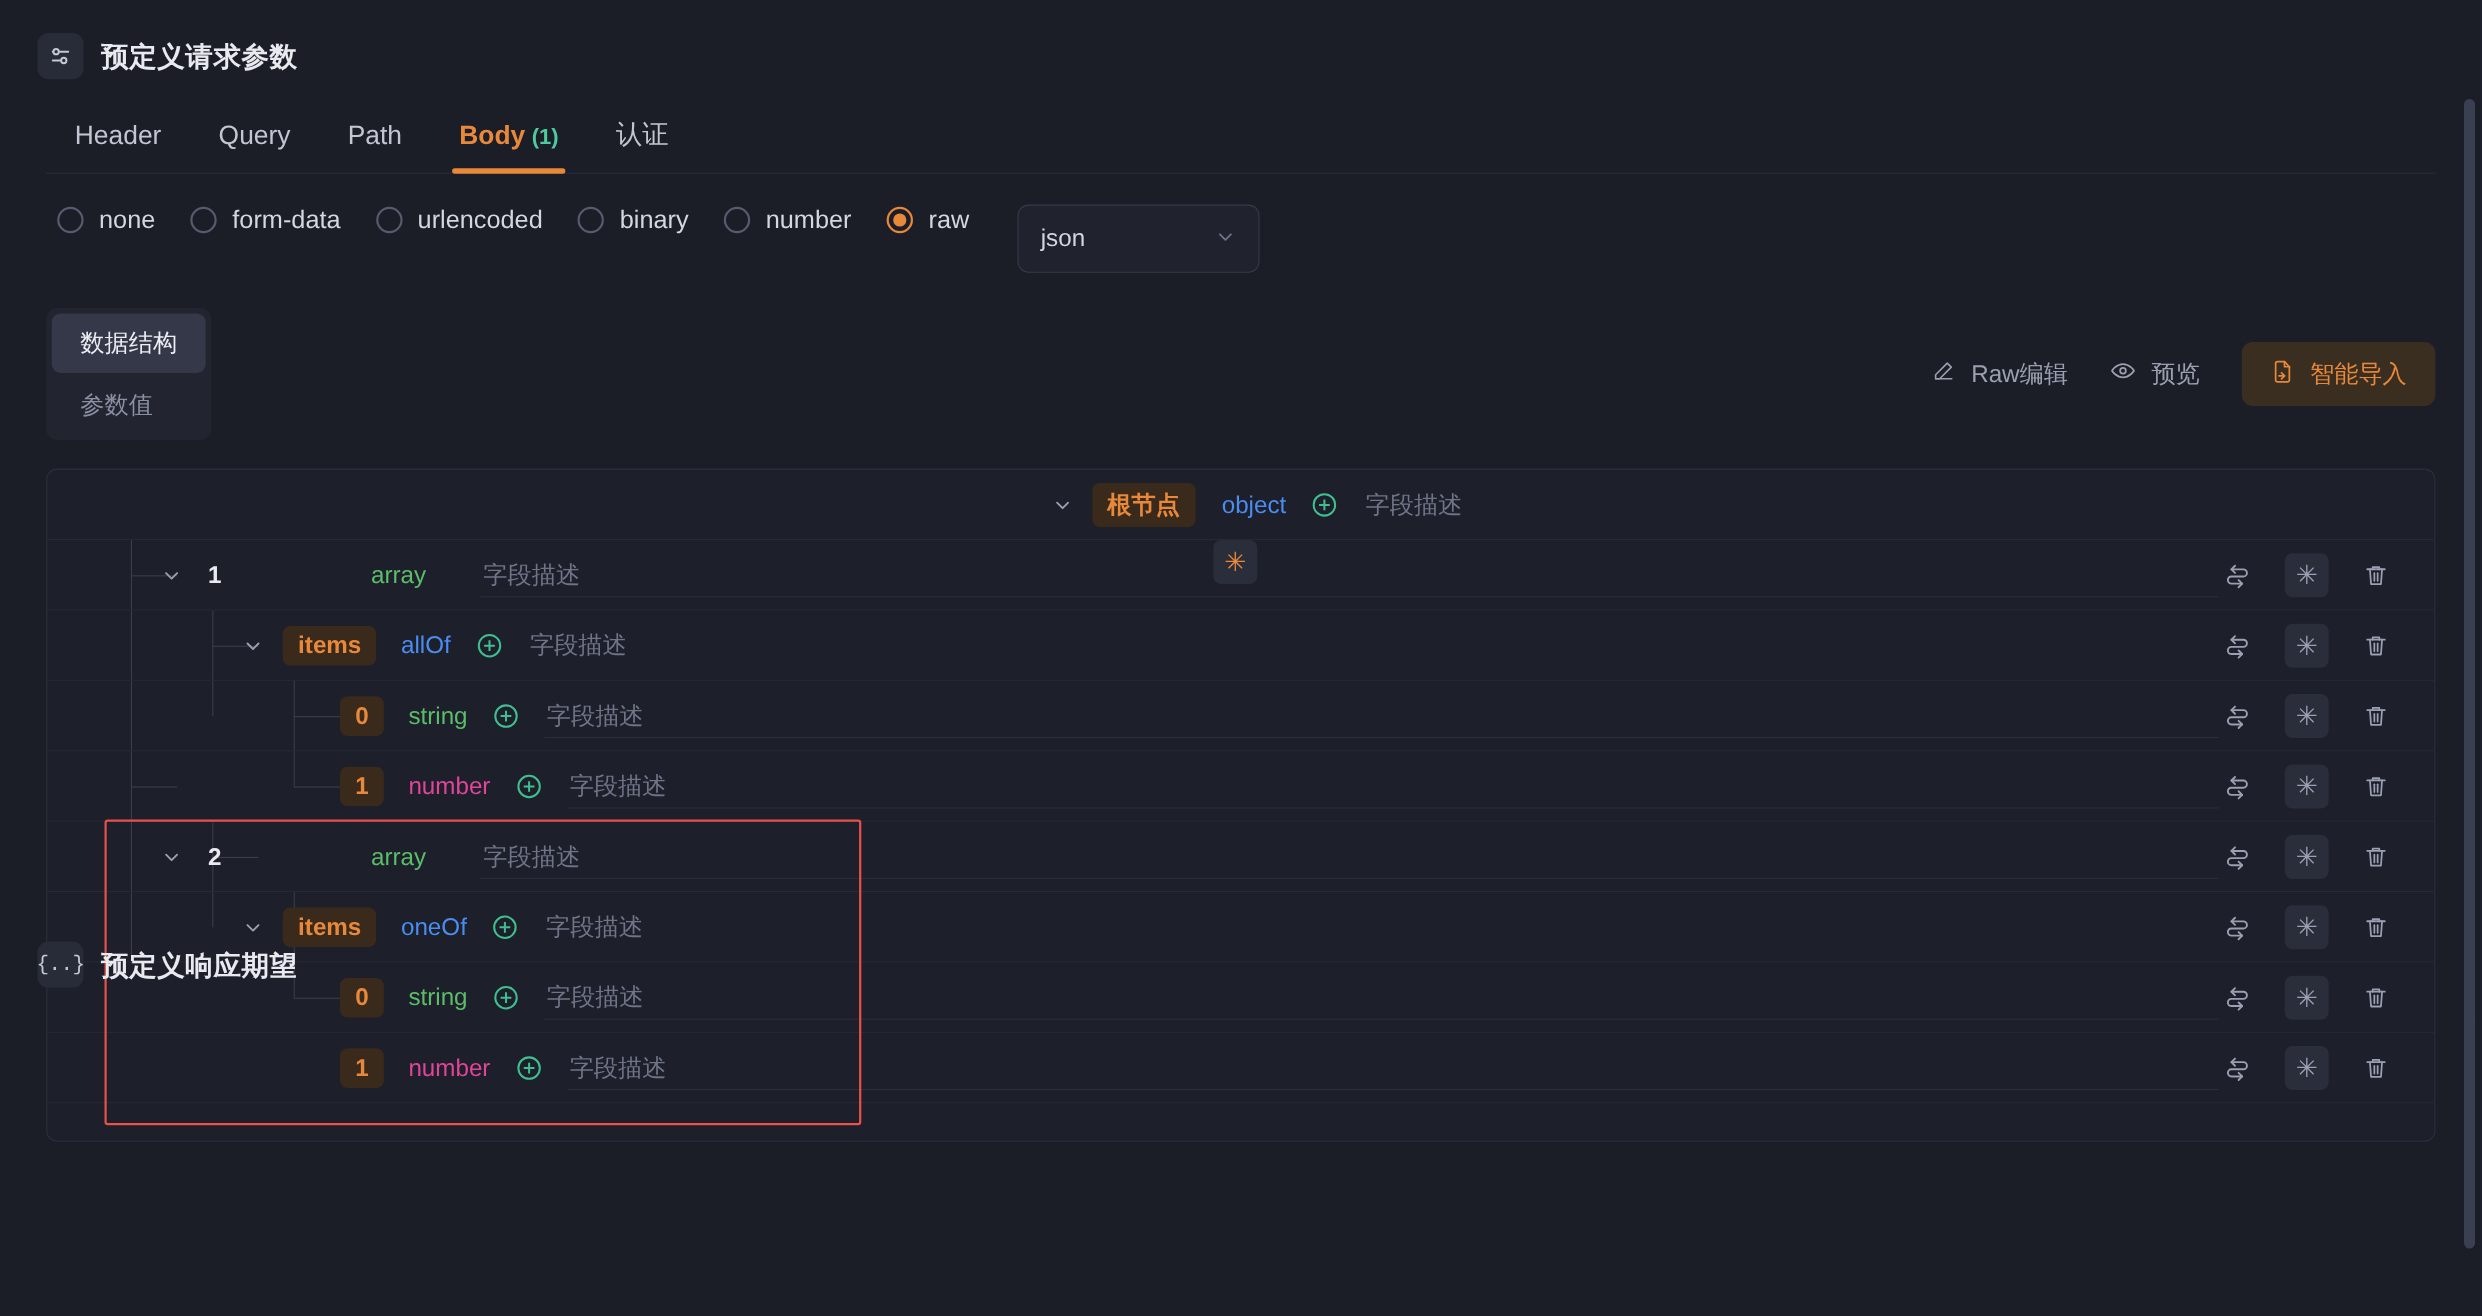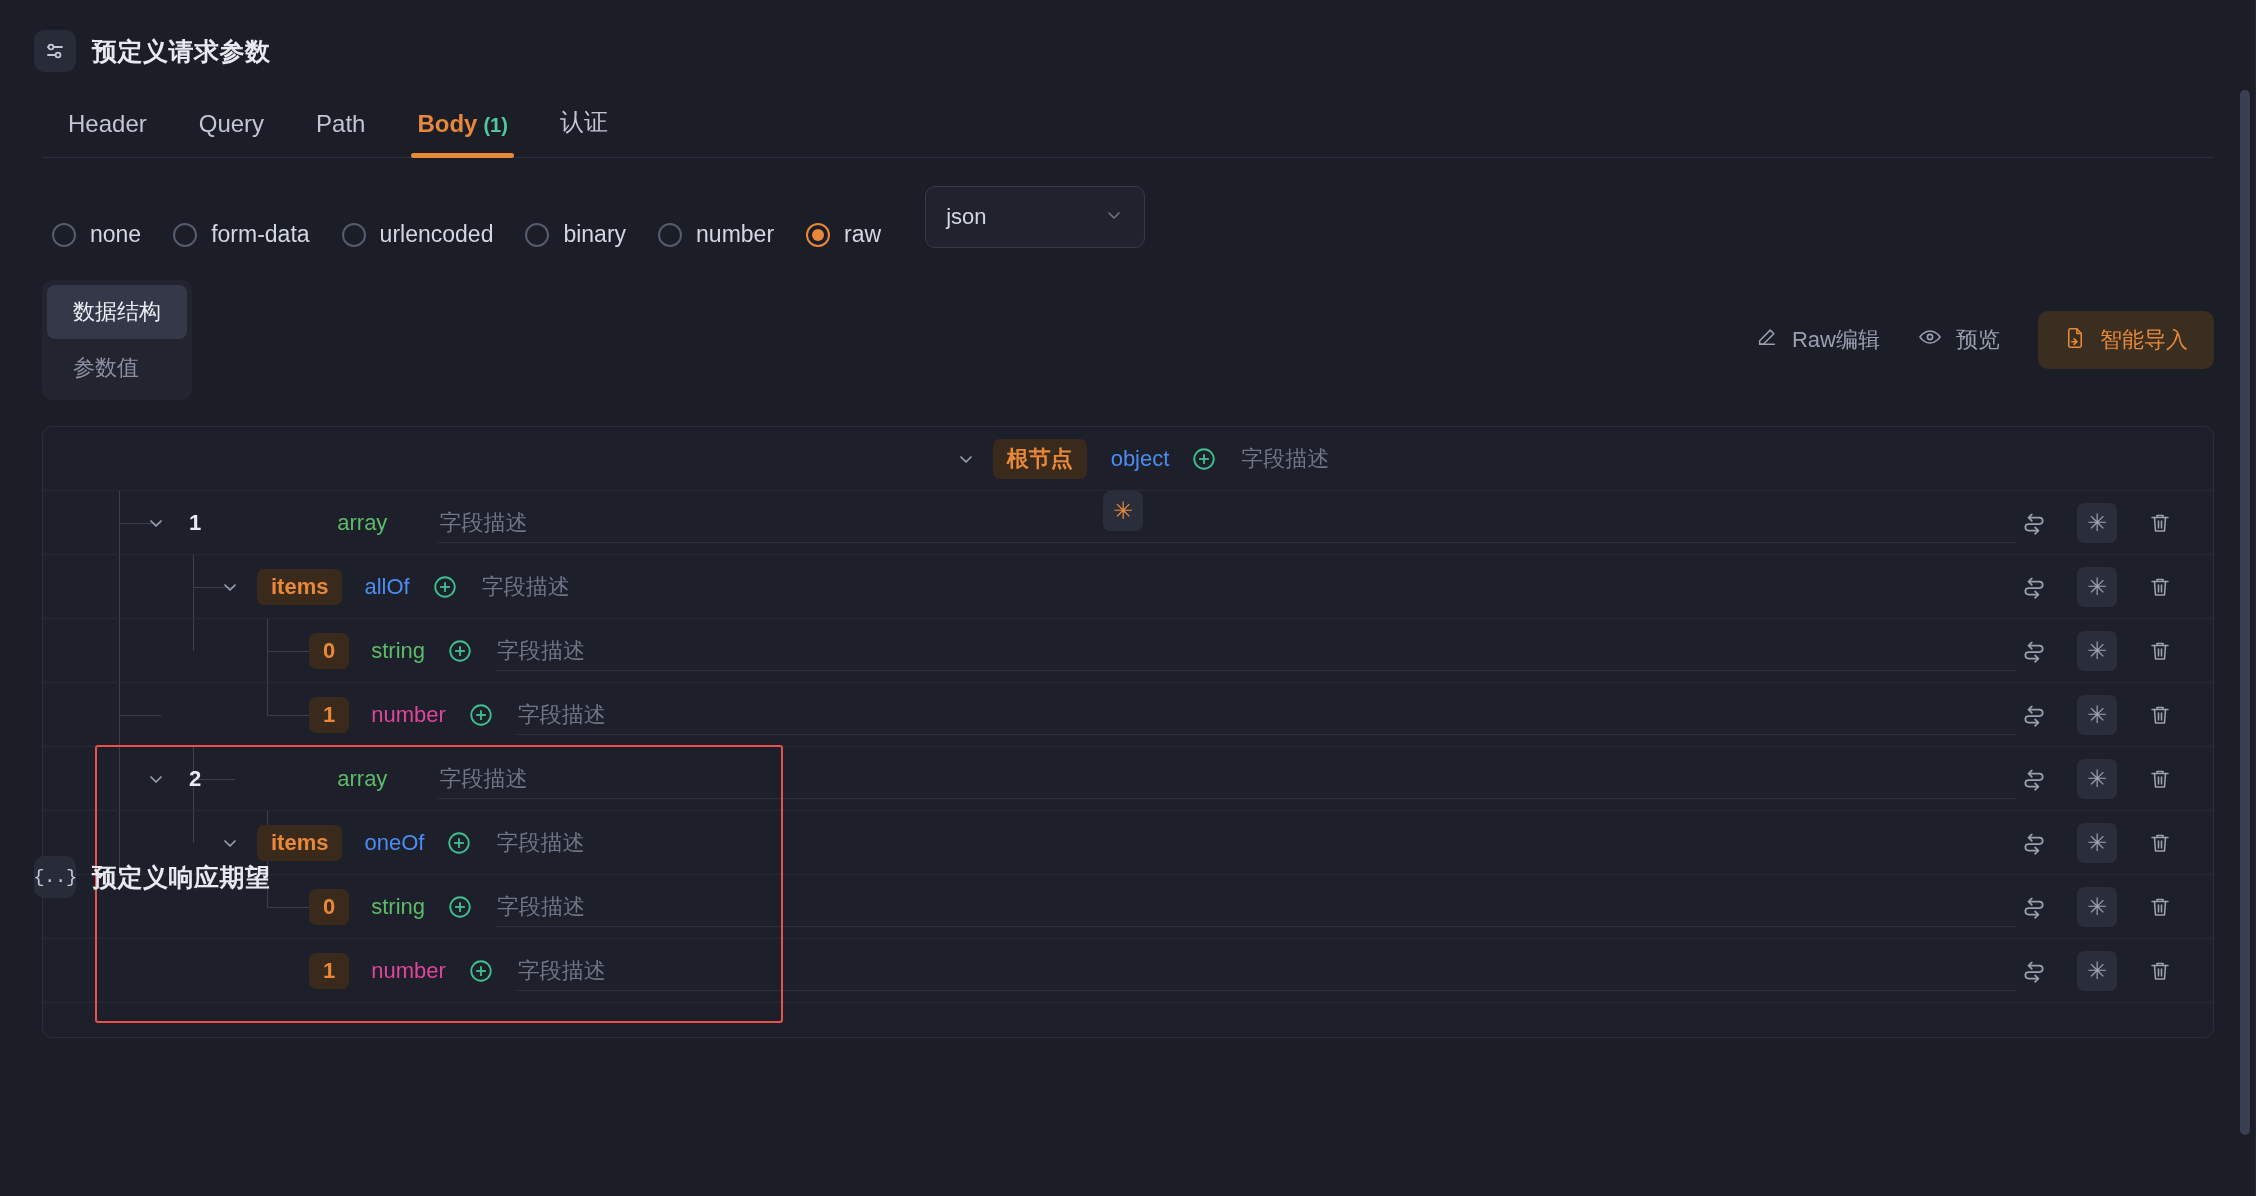--- a/index.html
+++ b/index.html
@@ -30,21 +30,21 @@
   }
   .tab.active { color: #e8883a; font-weight: 600; }
   .tab .count { color: #4ec9a0; font-size: 20px; margin-left: 6px; }
   .tab.active::after {
     content: ""; position: absolute; left: 20px; right: 20px; bottom: 0;
     height: 5px; background: #e8883a; border-radius: 3px;
   }
   .tabs-rule { position: absolute; left: 42px; right: 42px; bottom: 0; height: 1px; background: #2b2e3b; }
 
   
-  .radio-row { display: flex; align-items: flex-end; gap: 0; padding: 28px 0 0 42px; }
+  .radio-row { display: flex; align-items: flex-start; gap: 0; padding: 28px 0 0 42px; }
   .radio { display: flex; align-items: center; gap: 14px; padding: 0 22px 0 10px; }
   .radio .dot {
     width: 24px; height: 24px; border-radius: 50%; border: 2px solid #565b6e; flex: none;
     display: flex; align-items: center; justify-content: center;
   }
   .radio.checked .dot { border-color: #e8883a; }
   .radio.checked .dot::after {
     content: ""; width: 12px; height: 12px; border-radius: 50%; background: #e8883a;
   }
   .radio .lbl { font-size: 23px; color: #d3d7e2; }

